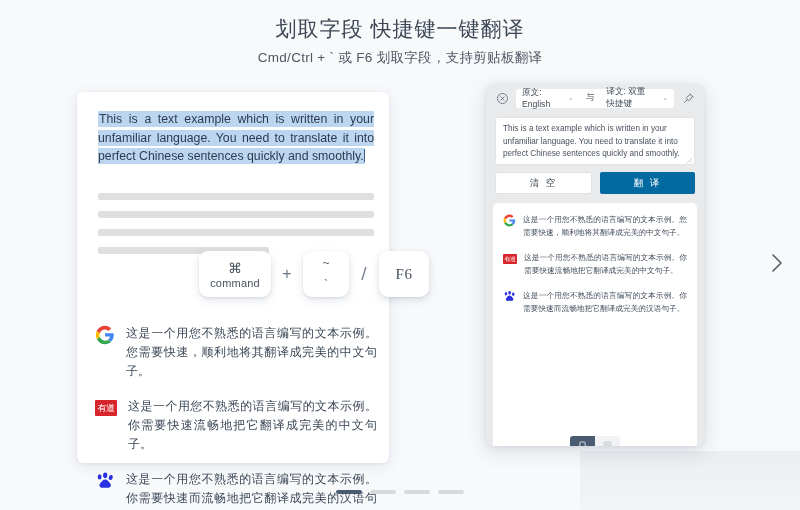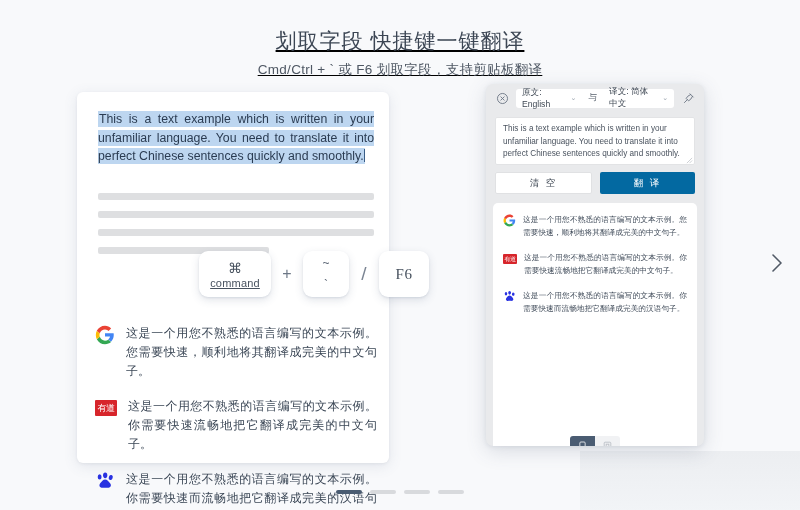--- a/index.html
+++ b/index.html
@@ -9,23 +9,22 @@
     height: 510px;
     background: #f8f9fb;
     font-family: "Liberation Sans", sans-serif;
     overflow: hidden;
     position: relative;
   }
 
   
   .header {
     width: 100%;
-    padding-top: 26px;
+    padding-top: 14px;
     text-align: center;
-    text-decoration: underline;
   }
   .title {
     font-size: 21px;
     color: #3c4654;
     letter-spacing: 1px;
     font-weight: normal;
     line-height: 30px;
   }
   .subtitle {
     font-size: 13.5px;
@@ -109,21 +108,21 @@
     flex-direction: column;
     align-items: center;
     justify-content: center;
     color: #48525f;
   }
   .key-cmd {
     width: 72px; height: 46px;
     padding-top: 2px;
   }
   .key-cmd .glyph { font-size: 14px; line-height: 15px; }
-  .key-cmd .lbl   { font-size: 11px; line-height: 14px; letter-spacing: .2px; text-decoration: underline; }
+  .key-cmd .lbl   { font-size: 11px; line-height: 14px; letter-spacing: .2px; }
   .key-tilde {
     width: 46px; height: 46px;
     justify-content: space-between;
     padding: 7px 0 7px 0;
   }
   .key-tilde .up   { font-size: 12px; line-height: 10px; color:#5b6675; }
   .key-tilde .down { font-size: 12px; line-height: 10px; color:#5b6675; }
   .key-f6 {
     width: 50px; height: 46px; font-family: Liberation Serif, serif;
   }
@@ -396,21 +395,21 @@
         <svg width="13" height="13" viewBox="0 0 16 16" fill="none" stroke="currentColor" stroke-width="1.1">
           <circle cx="8" cy="8" r="6.2"></circle>
           <path d="M5.6 5.6 L10.4 10.4 M10.4 5.6 L5.6 10.4"></path>
         </svg>
       </span>
 
       <div class="lang-bar">
         <span>原文: English</span>
         <span class="chev">⌄</span>
         <span class="conj">与</span>
-        <span>译文: 简体中文</span>
+        <span>译文: 双重快捷键</span>
         <span class="chev">⌄</span>
       </div>
 
       <span class="icon-btn">
         <svg width="13" height="13" viewBox="0 0 16 16" fill="none" stroke="currentColor" stroke-width="1.1" stroke-linecap="round">
           <path d="M9.8 2.2 L13.8 6.2 M10.7 3.1 L7.3 5.1 L5.1 7.9 L8.1 10.9 L10.9 8.7 L12.9 5.3 M6.6 9.4 L3 13"></path>
         </svg>
       </span>
     </div>
 

